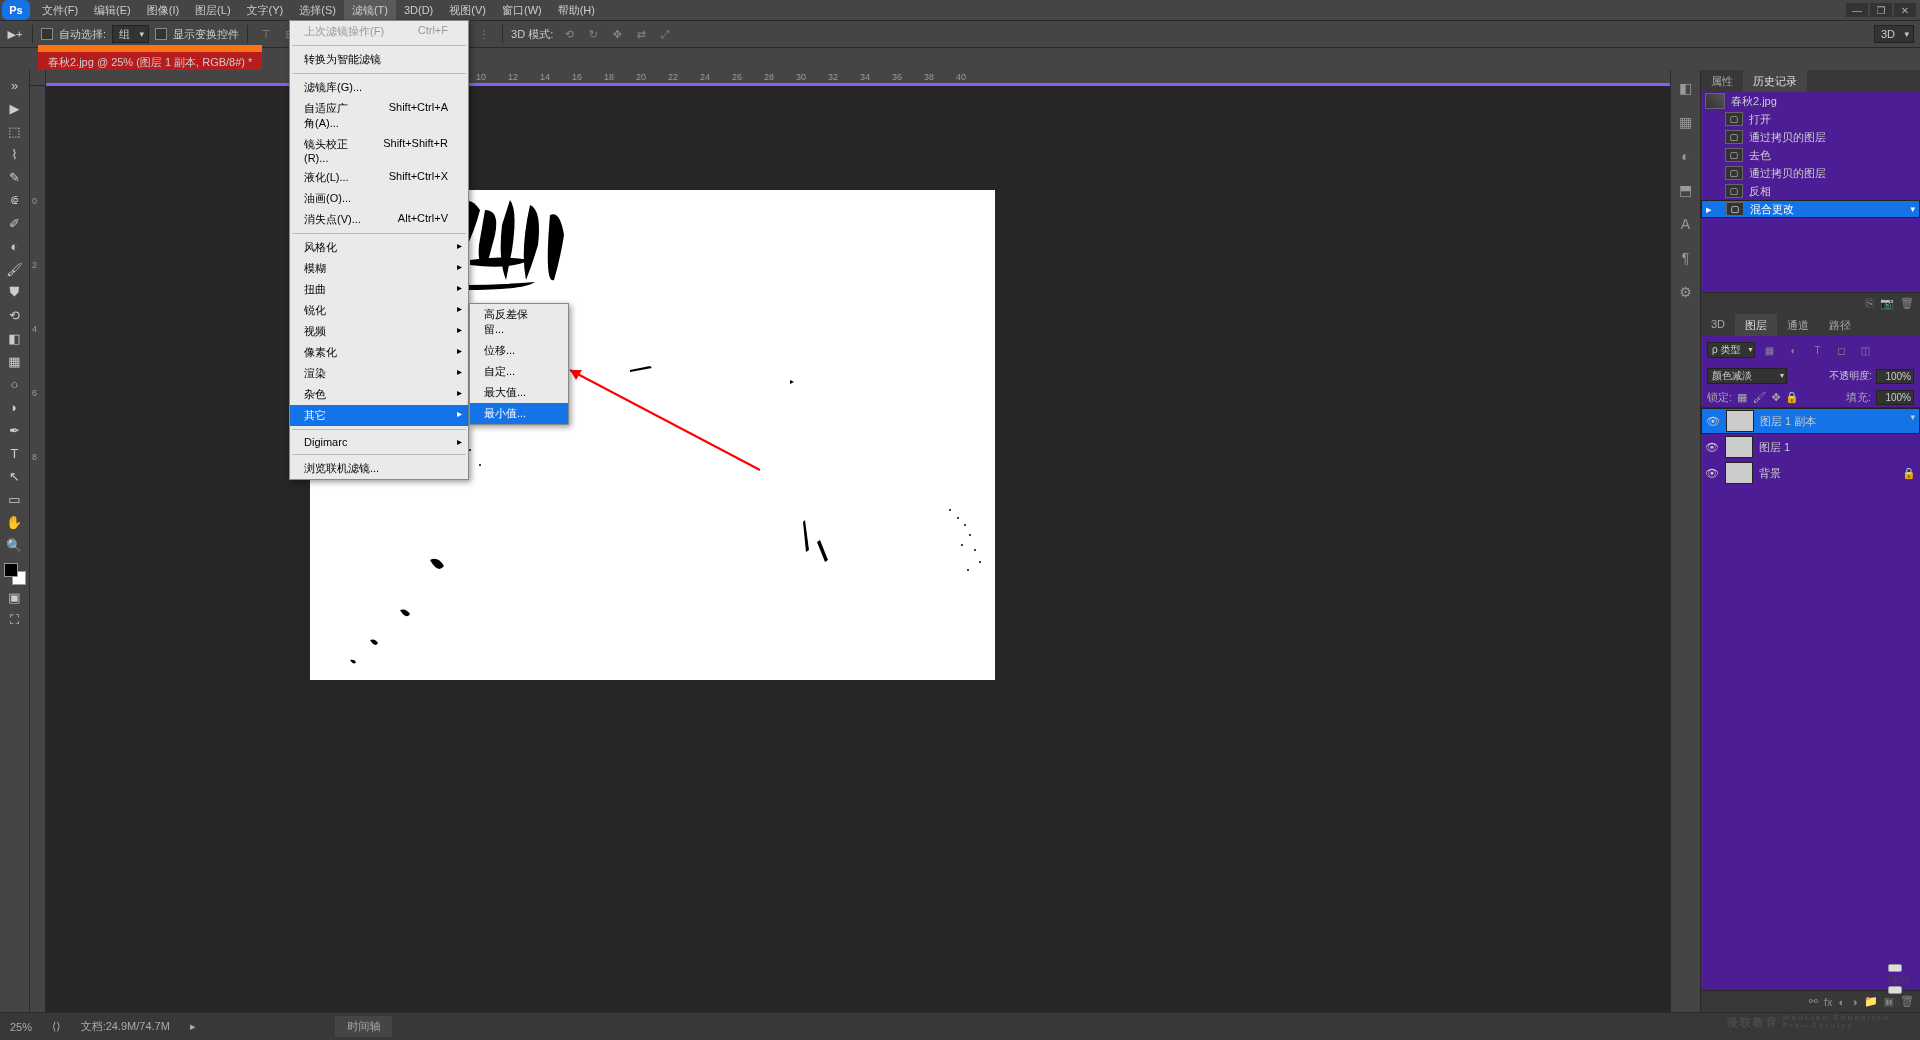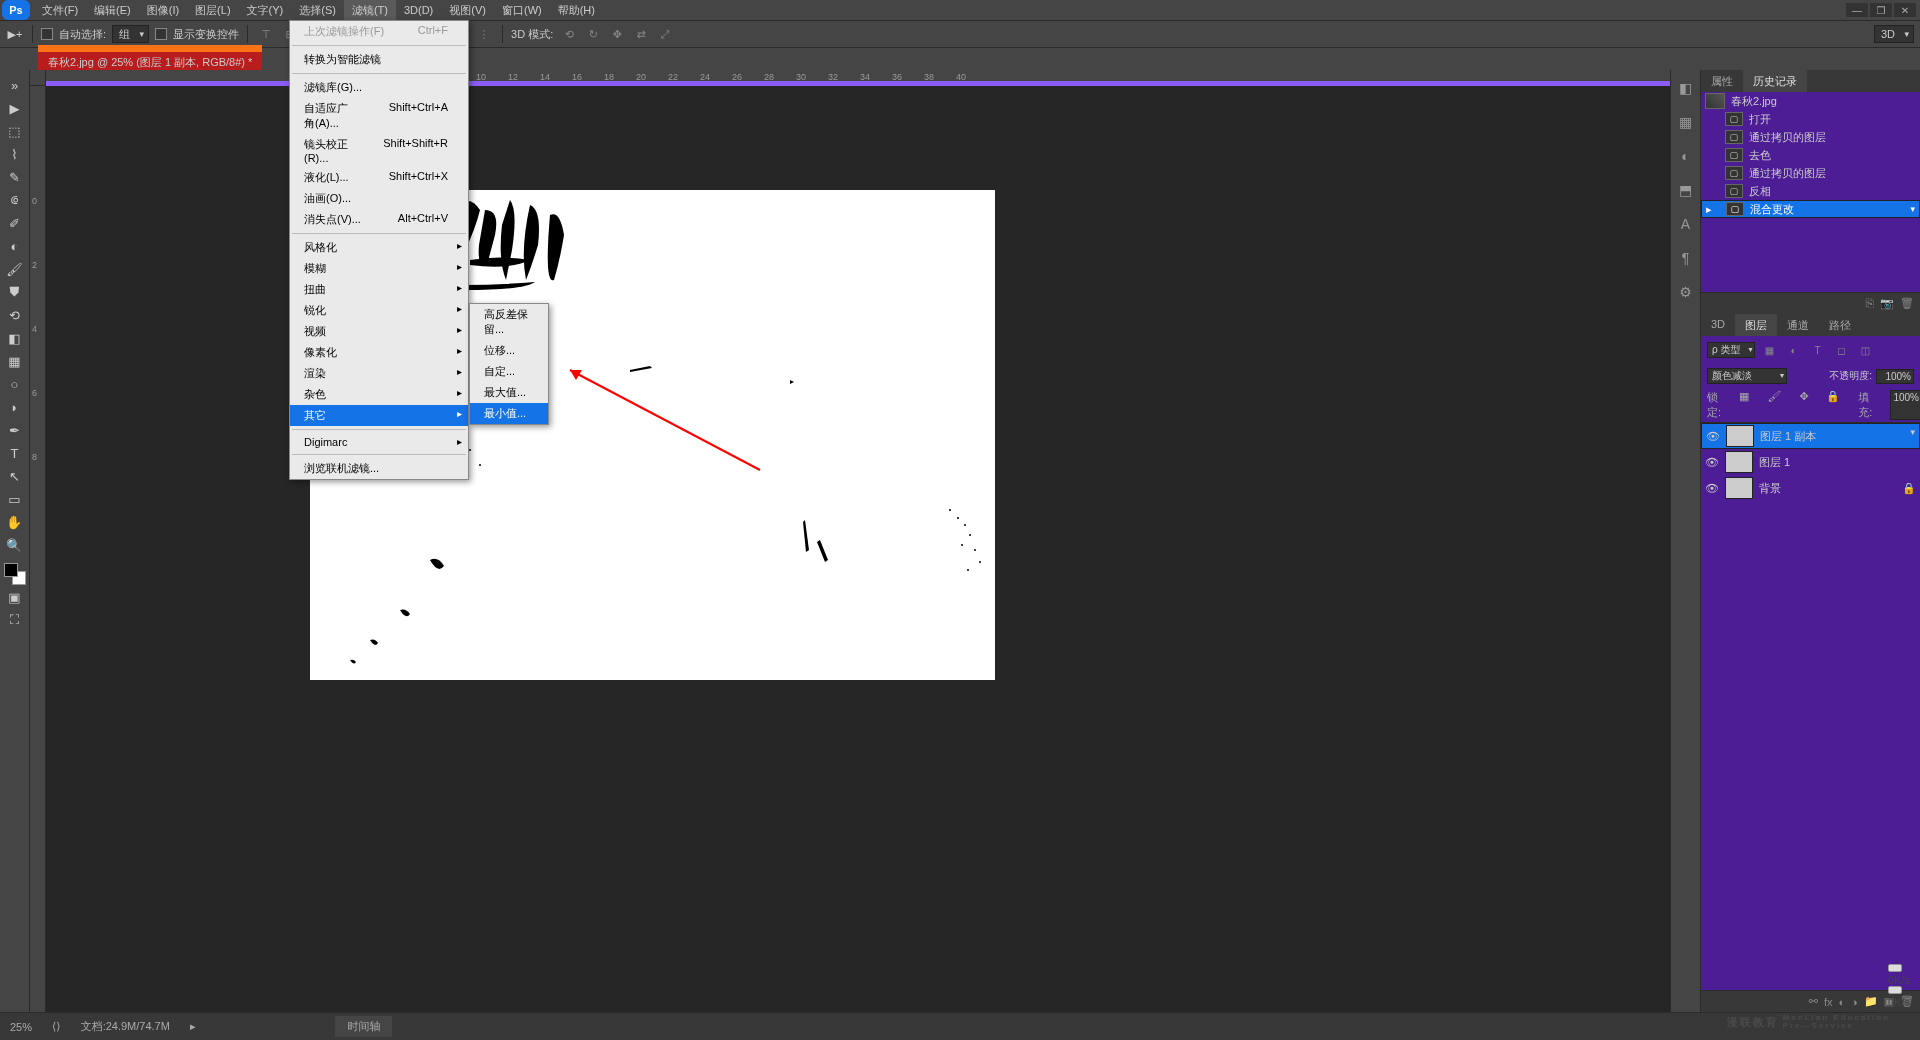--- a/index.html
+++ b/index.html
@@ -20,21 +20,21 @@
 .ib{width:20px;height:20px;display:flex;align-items:center;justify-content:center;color:#888}
 .doc-tab{background:#454545;height:22px;display:flex;align-items:center;padding-left:38px;color:#ccc;font-size:11px}
 .doc-tab .tab{background:#b91c1c;padding:3px 10px;border-top:7px solid #f97316}
 .workspace{position:absolute;top:70px;left:0;right:0;bottom:28px;display:flex}
 .toolbar{width:30px;background:#454545;display:flex;flex-direction:column;align-items:center;padding-top:4px;gap:1px;border-right:1px solid #2a2a2a}
 .tl{width:24px;height:22px;display:flex;align-items:center;justify-content:center;color:#ccc;font-size:13px;cursor:pointer}
 .swatch{margin-top:6px;width:22px;height:22px;position:relative}
 .swatch .fg{position:absolute;width:14px;height:14px;background:#000;border:1px solid #999;top:0;left:0}
 .swatch .bg{position:absolute;width:14px;height:14px;background:#fff;border:1px solid #999;bottom:0;right:0}
 .canvas-area{flex:1;background:#262626;position:relative;overflow:hidden}
-.ruler-h{position:absolute;top:0;left:16px;right:0;height:16px;background:#454545;border-bottom:5px solid #8b5cf6;color:#999;overflow:hidden}
+.ruler-h{position:absolute;top:0;left:16px;right:0;height:16px;background:#454545;border-bottom:3px solid #8b5cf6;color:#999;overflow:hidden}
 .ruler-h .tick{position:absolute;top:2px;font-size:9px}
 .ruler-v{position:absolute;top:16px;left:0;width:16px;bottom:0;background:#454545;border-right:1px solid #2a2a2a;color:#999}
 .ruler-v .tick{position:absolute;left:2px;font-size:9px}
 .corner{position:absolute;top:0;left:0;width:16px;height:16px;background:#454545;border-right:1px solid #2a2a2a;border-bottom:1px solid #2a2a2a}
 .canvas{position:absolute;top:120px;left:280px;width:685px;height:490px;background:#fff}
 .right-panels{width:220px;background:#4c1d95;display:flex;flex-direction:column;border-left:1px solid #2a2a2a}
 .mini-icons{width:30px;background:#454545;display:flex;flex-direction:column;align-items:center;padding-top:8px;gap:14px;border-left:1px solid #2a2a2a}
 .mi{width:20px;height:20px;color:#999;display:flex;align-items:center;justify-content:center;font-size:14px}
 .panel-tabs{display:flex;background:#383838;height:22px}
 .ptab{padding:4px 10px;color:#aaa;font-size:11px;cursor:pointer}
@@ -42,21 +42,21 @@
 .panel-body{flex:0 0 auto}
 .hist-row{display:flex;align-items:center;padding:2px 4px;color:#ccc;gap:6px;height:18px}
 .hist-row.sel{background:#1473e6;color:#fff}
 .hist-ico{width:18px;height:14px;border:1px solid #666;background:#333;font-size:9px;display:flex;align-items:center;justify-content:center}
 .hist-thumb{width:20px;height:16px;background:linear-gradient(45deg,#333,#555);border:1px solid #666}
 .panel-footer{height:22px;background:#383838;border-top:1px solid #2a2a2a;display:flex;justify-content:flex-end;align-items:center;gap:6px;padding-right:6px;color:#888}
 .blend-row{display:flex;align-items:center;gap:4px;padding:4px 6px;color:#ccc}
 .small-sel{background:#333;border:1px solid #222;padding:1px 14px 1px 4px;color:#ccc;font-size:10px;position:relative;height:16px;line-height:12px}
 .small-sel::after{content:"▾";position:absolute;right:2px;top:1px;font-size:8px}
 .pct{background:#333;border:1px solid #222;width:38px;padding:1px 2px;font-size:10px;text-align:right;color:#ccc}
-.lock-row{display:flex;gap:18px;padding:2px 6px;color:#aaa;font-size:10px;border-bottom:1px solid #2a2a2a}
+.lock-row{display:flex;align-items:center;gap:5px;padding:2px 6px;color:#aaa;font-size:10px;border-bottom:1px solid #2a2a2a}
 .layer-row{display:flex;align-items:center;padding:3px 4px;color:#ccc;gap:6px;height:26px}
 .layer-row.sel{background:#1473e6}
 .eye{width:14px;color:#ccc}
 .lthumb{width:28px;height:22px;background:#ccc;border:1px solid #222}
 .statusbar{position:absolute;bottom:0;left:0;right:0;height:28px;background:#383838;color:#aaa;display:flex;align-items:center;padding:0 10px;gap:20px;border-top:1px solid #2a2a2a}
 .dropdown{position:absolute;background:#eaeaea;border:1px solid #888;box-shadow:2px 2px 6px rgba(0,0,0,.4);color:#000;font-size:12px;z-index:100}
 .dd-item{padding:3px 20px 3px 14px;display:flex;justify-content:space-between;gap:30px;position:relative}
 .dd-item:hover,.dd-item.hl{background:#1473e6;color:#fff}
 .dd-item.disabled{color:#999}
 .dd-sep{height:1px;background:#bbb;margin:3px 2px}
@@ -420,21 +420,21 @@
   <div class="dd-sep"></div>
   <div class="dd-item sub">
       <span>Digimarc</span>
     </div>
   <div class="dd-sep"></div>
   <div class="dd-item">
       <span>浏览联机滤镜...</span>
     </div>
 </div>
 
-<div class="dropdown" style="top:303px;left:469px;width:80px">
+<div class="dropdown" style="top:303px;left:469px;width:100px">
   <div class="dd-item">
       <span>高反差保留...</span>
     </div>
   <div class="dd-item">
       <span>位移...</span>
     </div>
   <div class="dd-item">
       <span>自定...</span>
     </div>
   <div class="dd-item">

